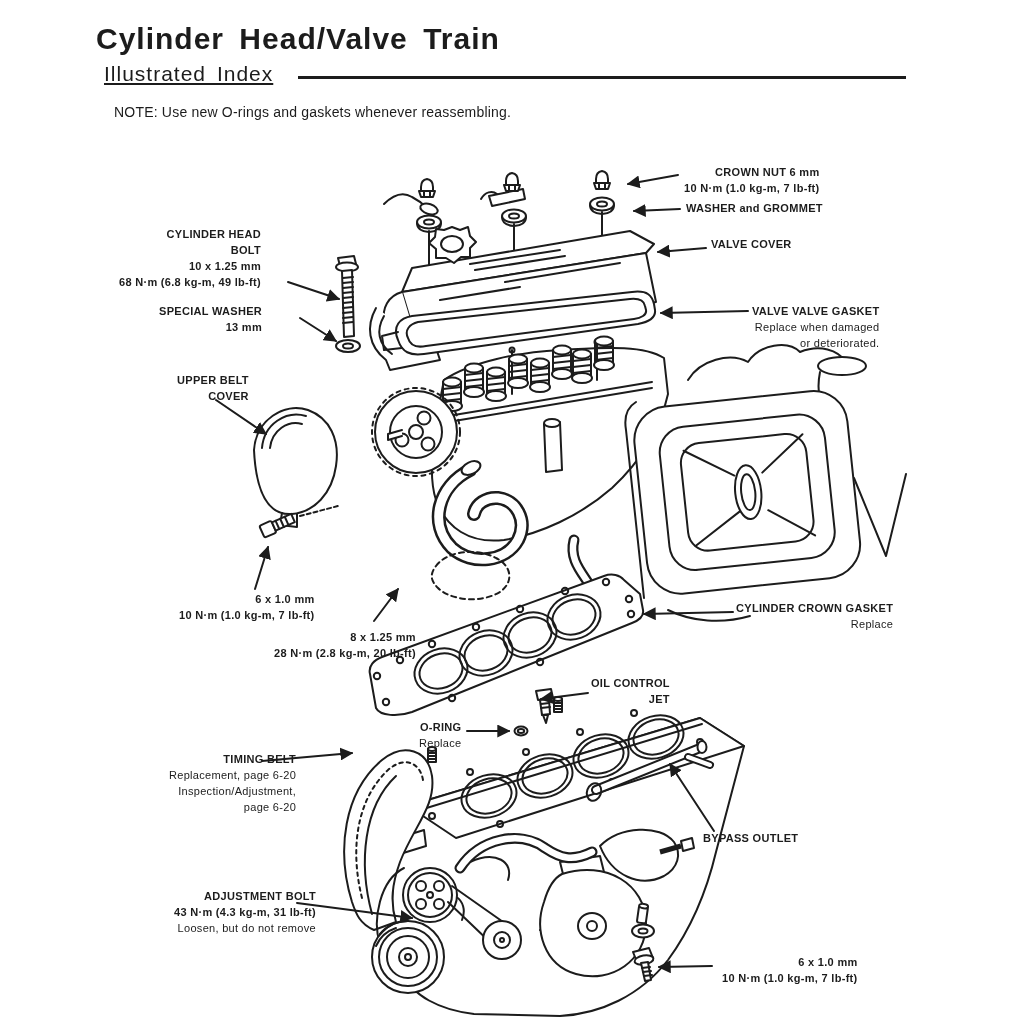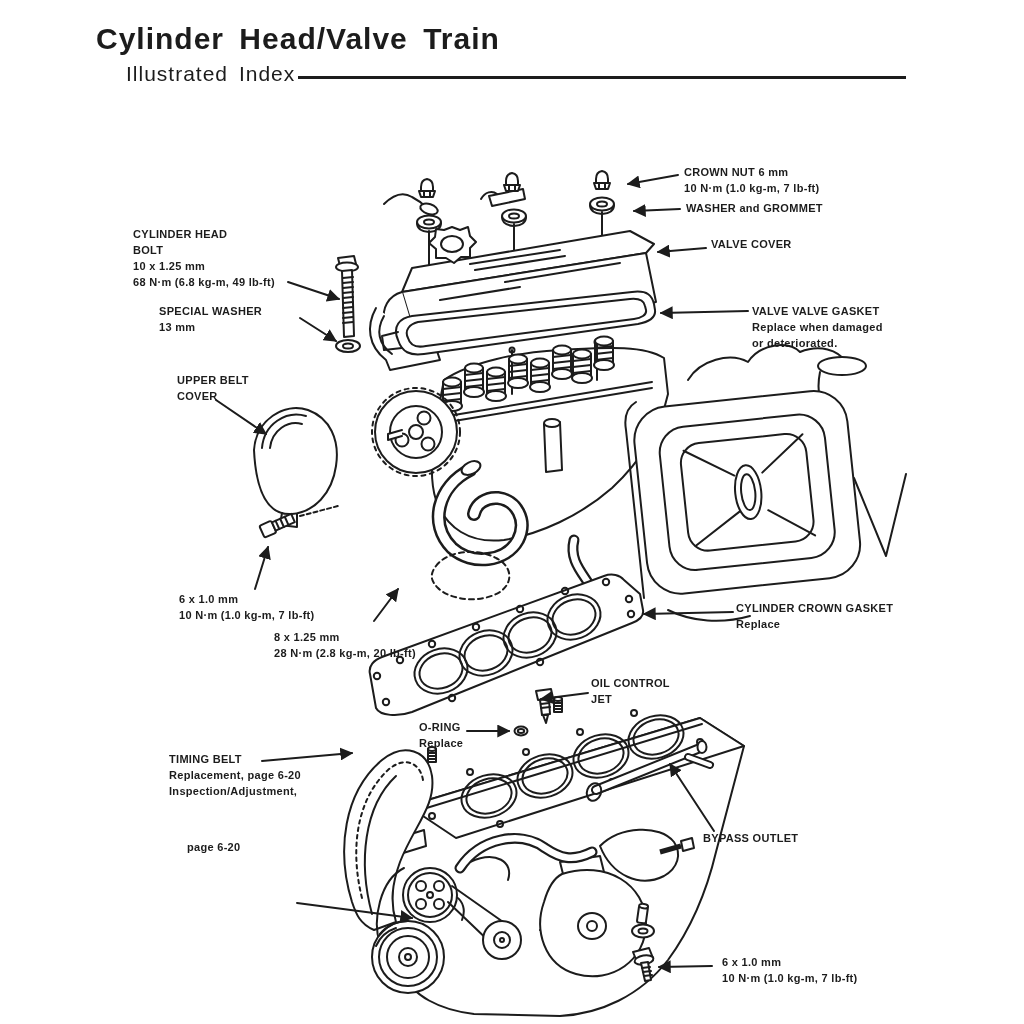--- a/index.html
+++ b/index.html
@@ -1,52 +1,53 @@
 <!DOCTYPE html>
 <html><head>
 <meta charset="utf-8">
 <style>
   html,body{margin:0;padding:0;}
   body{
     width:1024px;height:1024px;position:relative;background:#ffffff;
     font-family:"Liberation Sans","DejaVu Sans",sans-serif;color:#1c1c1c;overflow:hidden;
   }
-  .page{position:absolute;inset:0;}
+  .page{position:absolute;inset:0;text-align:right;}
   .title{
     position:absolute;left:96px;top:22px;font-size:30px;font-weight:bold;
     letter-spacing:1px;word-spacing:6px;
   }
   .subtitle{
-    position:absolute;left:126px;top:62px;font-size:21px;letter-spacing:1px;word-spacing:4px;
+    position:absolute;left:104px;top:62px;font-size:21px;letter-spacing:1px;word-spacing:4px;text-decoration:underline;
   }
   .rule{
     position:absolute;left:298px;top:76px;width:608px;height:0;border-top:3px solid #1c1c1c;
   }
   .note{
     position:absolute;left:114px;top:104px;font-size:14px;letter-spacing:.2px;
   }
   .lbl{
     position:absolute;font-size:11px;line-height:16px;font-weight:bold;
     letter-spacing:.3px;white-space:nowrap;
   }
-  .lbl .sub{font-weight:bold;}
-  .lbl .ind{padding-left:18px;margin-top:40px;}
+  .lbl .sub{font-weight:normal;}
+  .lbl .ind{padding-left:18px;}
   svg{position:absolute;left:0;top:0;}
   svg *{vector-effect:non-scaling-stroke;}
   .ink{stroke:#1c1c1c;fill:none;stroke-width:2;stroke-linecap:round;stroke-linejoin:round;}
   .inkf{stroke:#1c1c1c;fill:#ffffff;stroke-width:2;stroke-linecap:round;stroke-linejoin:round;}
 </style>
 </head>
 <body>
 
 <div class="page">
 
   <div class="title">Cylinder Head/Valve Train</div>
   <div class="subtitle">Illustrated Index</div>
   <div class="rule"></div>
+  <div class="note">NOTE: Use new O-rings and gaskets whenever reassembling.</div>
 
   <svg width="1024" height="1024" viewBox="0 0 1024 1024">
     <defs>
       <marker id="arr" viewBox="0 0 10 10" refX="9" refY="5" markerWidth="6.5" markerHeight="6.5" orient="auto-start-reverse">
         <path d="M0,0 L10,5 L0,10 z" fill="#1c1c1c"></path>
       </marker>
       <g id="acorn">
         <path d="M-6,3 L-6,-1 Q-6,-8 0,-9 Q6,-8 6,-1 L6,3 Z" class="inkf"></path>
         <path d="M-8,3 L8,3 L6,9 L-6,9 Z" class="inkf"></path>
         <path d="M-3,3 L-3,8 M3,3 L3,8" class="ink" stroke-width="1"></path>
@@ -330,21 +331,21 @@
   </div>
 
   <div class="lbl" style="left:686px;top:200px">
     <div>WASHER and GROMMET</div>
   </div>
 
   <div class="lbl" style="left:711px;top:236px">
     <div>VALVE COVER</div>
   </div>
 
-  <div class="lbl" style="left:133px;top:226px">
+  <div class="lbl" style="left:119px;top:226px">
     <div>CYLINDER HEAD</div>
     <div>BOLT</div>
     <div>10 x 1.25 mm</div>
     <div>68 N·m (6.8 kg-m, 49 lb-ft)</div>
   </div>
 
   <div class="lbl" style="left:159px;top:303px">
     <div>SPECIAL WASHER</div>
     <div>13 mm</div>
   </div>
@@ -389,19 +390,24 @@
     <div>TIMING BELT</div>
     <div class="sub">Replacement, page 6-20</div>
     <div class="sub">Inspection/Adjustment,</div>
     <div class="sub ind">page 6-20</div>
   </div>
 
   <div class="lbl" style="left:703px;top:830px">
     <div>BYPASS OUTLET</div>
   </div>
 
+  <div class="lbl" style="left:174px;top:888px">
+    <div>ADJUSTMENT BOLT</div>
+    <div>43 N·m (4.3 kg-m, 31 lb-ft)</div>
+    <div class="sub">Loosen, but do not remove</div>
+  </div>
 
   <div class="lbl" style="left:722px;top:954px">
     <div>6 x 1.0 mm</div>
     <div>10 N·m (1.0 kg-m, 7 lb-ft)</div>
   </div>
 
 </div>
 
 </body></html>

